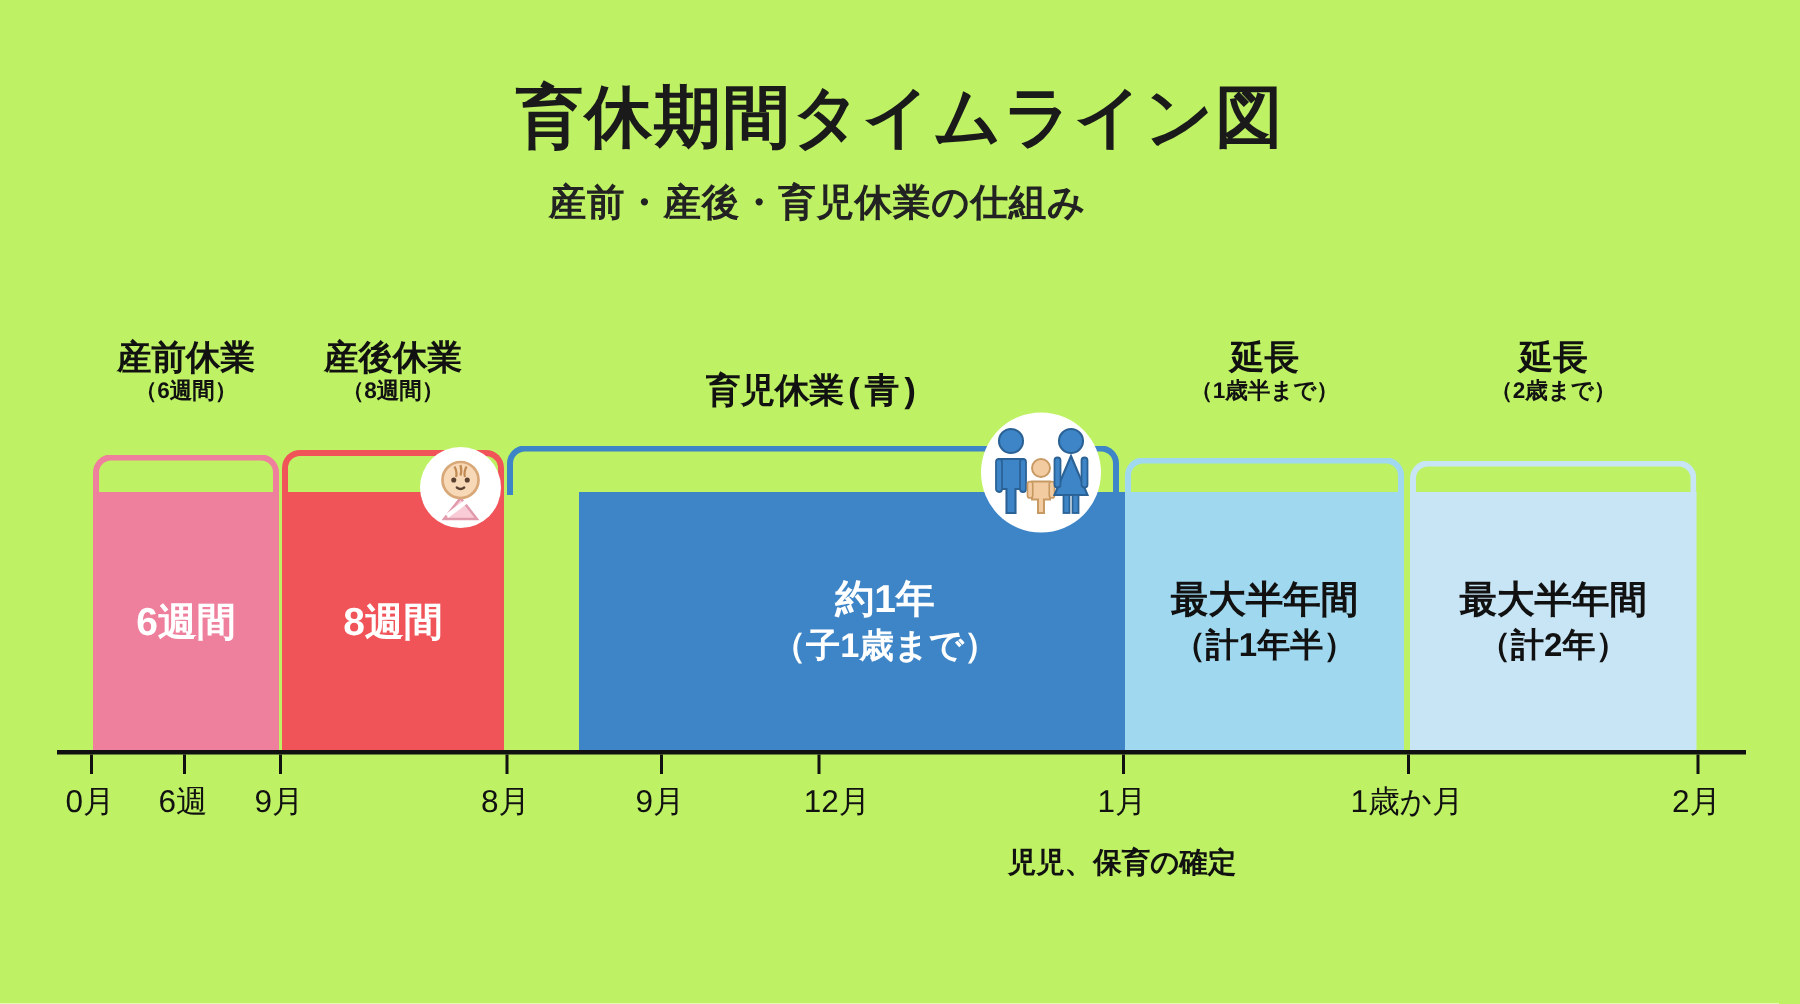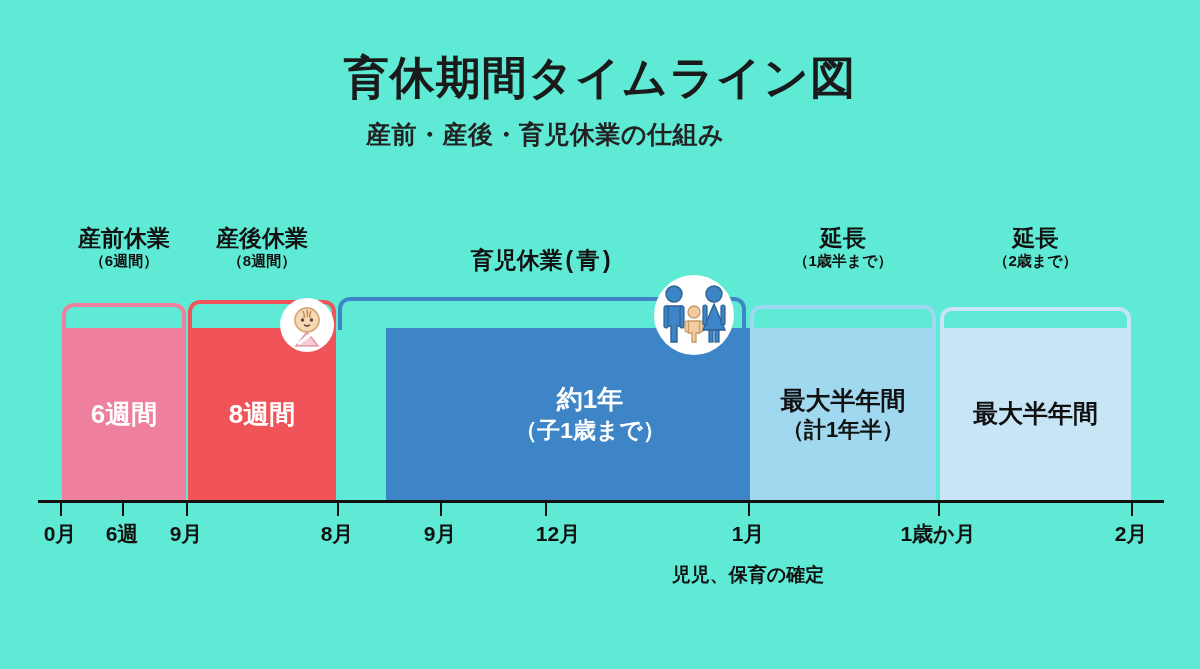--- a/index.html
+++ b/index.html
@@ -2,21 +2,21 @@
 <html><head>
 <meta charset="utf-8">
 <style>
   * { box-sizing: border-box; margin: 0; padding: 0; }
   html, body {
     width: 1200px; height: 669px;
     background: #ffffff;
     font-family: "Liberation Sans", "DejaVu Sans", sans-serif;
     overflow: hidden;
   }
-  #stage { position: relative; width: 1200px; height: 669px; background: #5eead4; }
+  #stage { position: relative; width: 1200px; height: 669px; background: #bef264; }
 
   
   .title {
     position: absolute; left: 0; top: 48px; width: 1200px;
     text-align: center;
     font-size: 45px; font-weight: bold; color: #1a1a1a;
     letter-spacing: 1px;
   }
   .subtitle {
     position: absolute; left: 0; top: 118px; width: 1090px;
@@ -64,21 +64,21 @@
     position: absolute;
     background: #111;
     height: 3px;
   }
   .tick {
     position: absolute;
     width: 2px; background: #111;
   }
   .tick-label {
     position: absolute;
-    font-size: 21px; font-weight: bold; color: #111;
+    font-size: 21px; font-weight: normal; color: #111;
     white-space: nowrap;
     transform: translateX(-50%);
   }
   .footnote {
     position: absolute;
     font-size: 19px; font-weight: bold; color: #111;
     white-space: nowrap;
     transform: translateX(-50%);
   }
 
@@ -115,21 +115,21 @@
         <span class="txt"><span>約1年</span><span class="l2">（子1歳まで）</span></span>
       </div>
       <div class="seg-label" style="left: 750px; width: 186px; top: 224px;"><span>延長</span><span class="sub">（1歳半まで）</span></div>
       <div class="bracket" style="left: 750px; width: 186px; top: 305px; height: 25px; border-color: rgb(159, 216, 239);"></div>
       <div class="bar" style="left: 750px; width: 186px; top: 328px; height: 172px; background: rgb(159, 216, 239); color: rgb(17, 17, 17); font-size: 25px;">
         <span class="txt"><span>最大半年間</span><span class="l2">（計1年半）</span></span>
       </div>
       <div class="seg-label" style="left: 940px; width: 191px; top: 224px;"><span>延長</span><span class="sub">（2歳まで）</span></div>
       <div class="bracket" style="left: 940px; width: 191px; top: 307px; height: 23px; border-color: rgb(199, 229, 245);"></div>
       <div class="bar" style="left: 940px; width: 191px; top: 328px; height: 172px; background: rgb(199, 229, 245); color: rgb(17, 17, 17); font-size: 25px;">
-        <span class="txt"><span>最大半年間</span></span>
+        <span class="txt"><span>最大半年間</span><span class="l2">（計2年）</span></span>
       </div>
       <div class="axis-line" style="left: 38px; width: 1126px; top: 500px;"></div>
       <div class="tick" style="left: 60px; top: 503px; height: 13px;"></div>
       <div class="tick-label" style="left: 60px; top: 520px;">0月</div>
       <div class="tick" style="left: 122px; top: 503px; height: 13px;"></div>
       <div class="tick-label" style="left: 122px; top: 520px;">6週</div>
       <div class="tick" style="left: 186px; top: 503px; height: 13px;"></div>
       <div class="tick-label" style="left: 186px; top: 520px;">9月</div>
       <div class="tick" style="left: 337px; top: 503px; height: 13px;"></div>
       <div class="tick-label" style="left: 337px; top: 520px;">8月</div>

